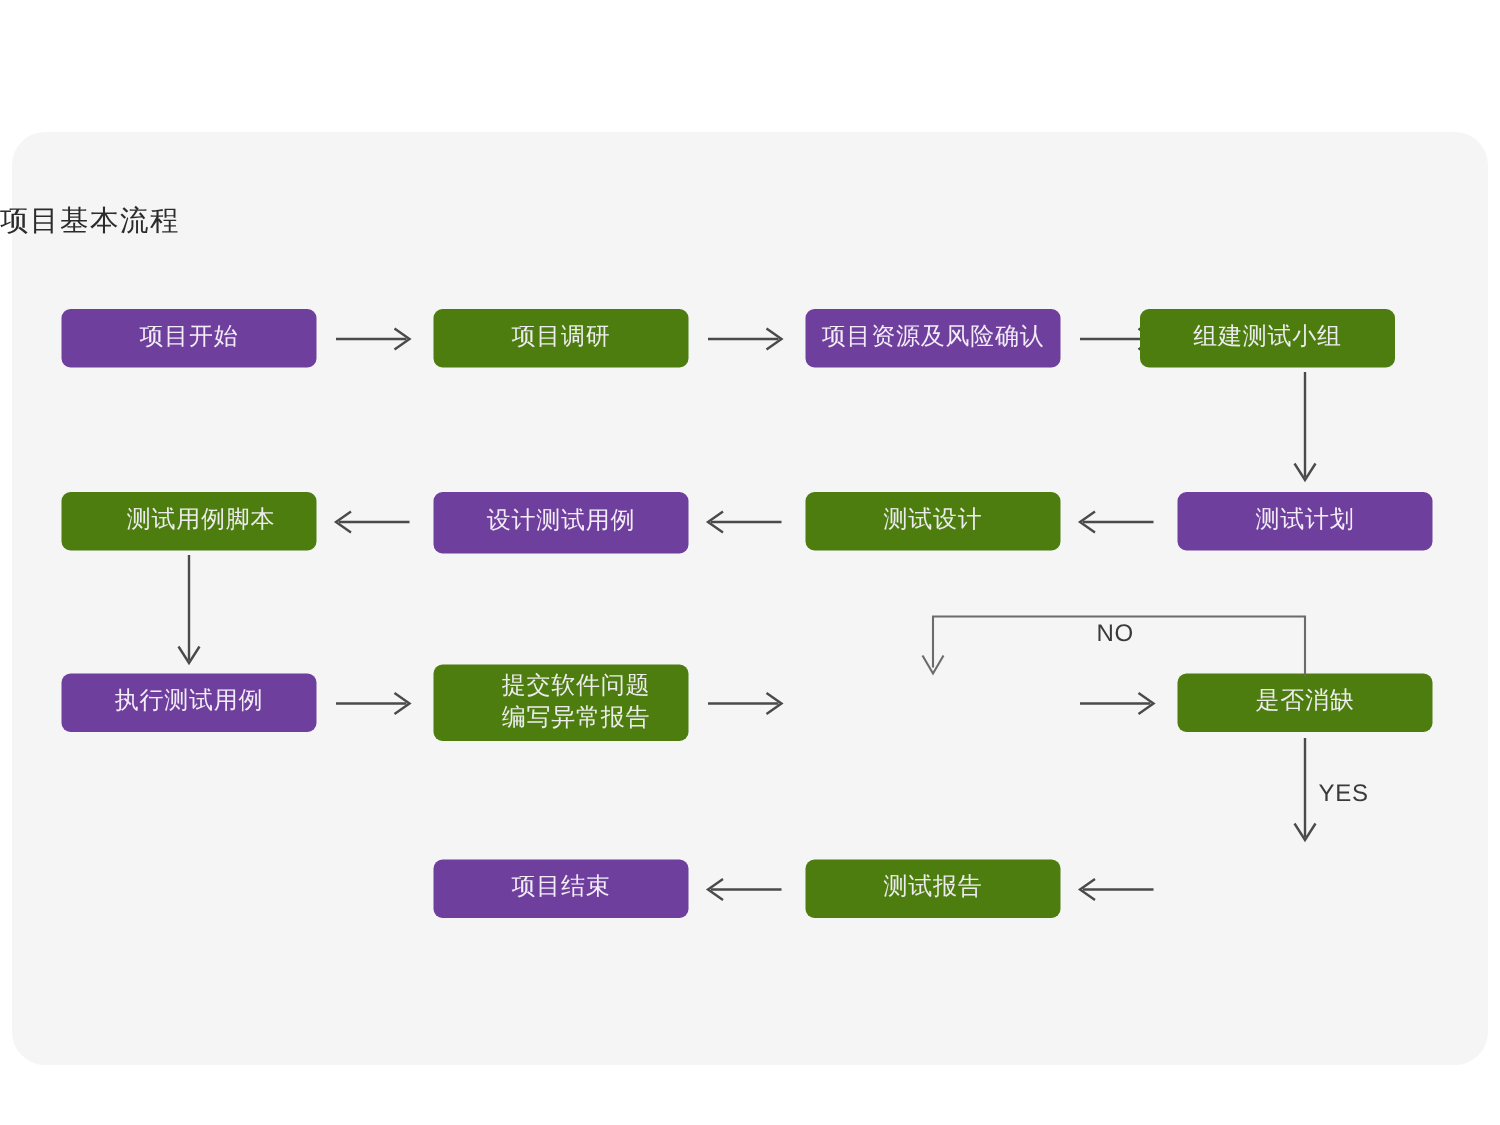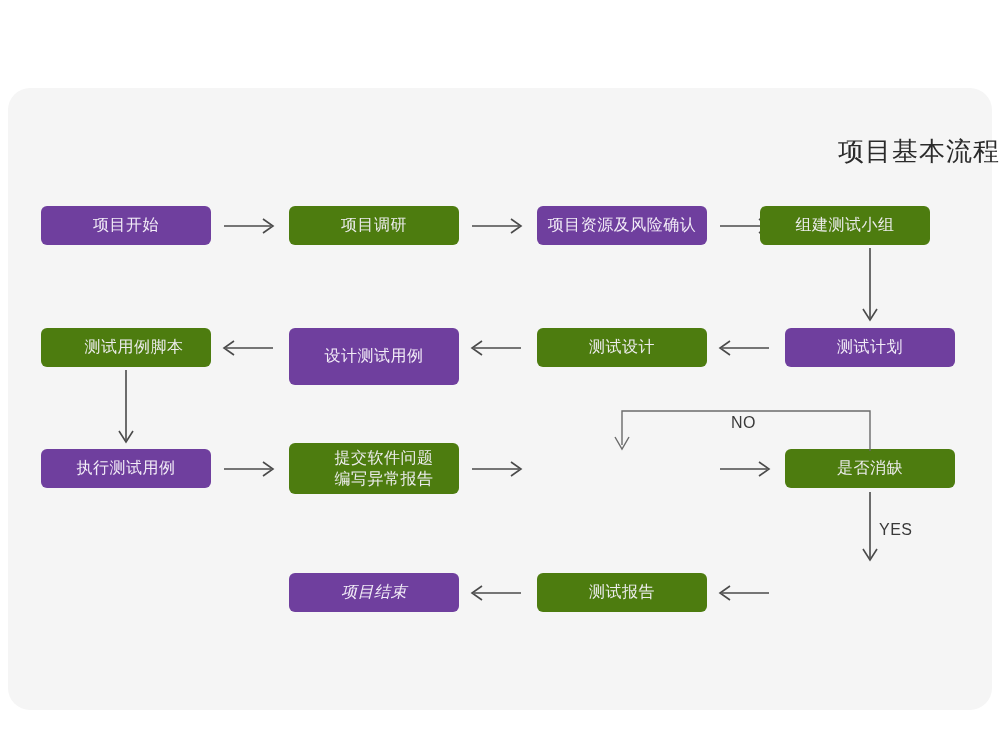--- a/index.html
+++ b/index.html
@@ -16,22 +16,22 @@
     left: 8px; top: 88px;
     width: 984px; height: 622px;
     background: #f5f5f5;
     border-radius: 22px;
   }
 
   #title {
     position: absolute;
     left: 0; top: 134px;
     width: 1000px;
-    text-align: right;
-    font-size: 26px;
+    text-align: left;
+    font-size: 19px;
     color: #2b2b2b;
     letter-spacing: 1px;
     font-weight: 400;
   }
 
   .node {
     position: absolute;
     display: flex;
     align-items: center;
     justify-content: center;
@@ -112,21 +112,21 @@
     <polyline class="head" points="3,61 10,72 17,61"></polyline>
   </svg>
 
   <div class="node gray" style="left:41px; top:328px; width:170px; height:39px;padding-left:16px;">测试用例脚本</div>
 
   <svg class="arrow-svg" style="left:221px; top:337px;" width="58" height="22">
     <line x1="52" y1="11" x2="5" y2="11"></line>
     <polyline class="head" points="13,4 3,11 13,18"></polyline>
   </svg>
 
-  <div class="node purple" style="left:289px; top:328px; width:170px; height:57px;">设计测试用例</div>
+  <div class="node purple" style="left:289px; top:328px; width:170px; height:41px;">设计测试用例</div>
 
   <svg class="arrow-svg" style="left:469px; top:337px;" width="58" height="22">
     <line x1="52" y1="11" x2="5" y2="11"></line>
     <polyline class="head" points="13,4 3,11 13,18"></polyline>
   </svg>
 
   <div class="node gray" style="left:537px; top:328px; width:170px; height:39px;">测试设计</div>
 
   <svg class="arrow-svg" style="left:717px; top:337px;" width="58" height="22">
     <line x1="52" y1="11" x2="5" y2="11"></line>
@@ -170,21 +170,21 @@
 
   <div class="edge-label" style="left:731px; top:414px;">NO</div>
 
   <svg class="arrow-svg" style="left:860px; top:492px;" width="24" height="78">
     <line x1="10" y1="0" x2="10" y2="66"></line>
     <polyline class="head" points="3,57 10,68 17,57"></polyline>
   </svg>
 
   <div class="edge-label" style="left:879px; top:521px;">YES</div>
 
-  <div class="node purple" style="left:289px; top:573px; width:170px; height:39px;font-style:italic;">项目结束</div>
+  <div class="node purple" style="left:289px; top:573px; width:170px; height:39px;">项目结束</div>
 
   <svg class="arrow-svg" style="left:469px; top:582px;" width="58" height="22">
     <line x1="52" y1="11" x2="5" y2="11"></line>
     <polyline class="head" points="13,4 3,11 13,18"></polyline>
   </svg>
 
   <div class="node gray" style="left:537px; top:573px; width:170px; height:39px;">测试报告</div>
 
   <svg class="arrow-svg" style="left:717px; top:582px;" width="58" height="22">
     <line x1="52" y1="11" x2="5" y2="11"></line>

